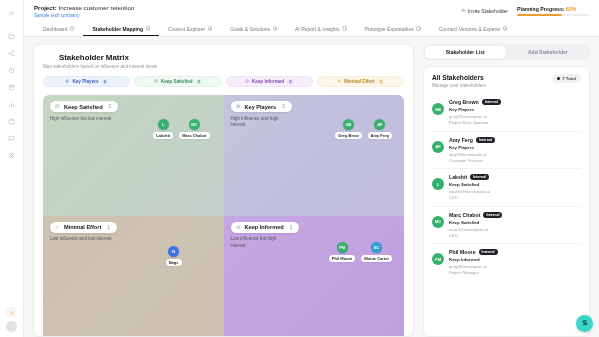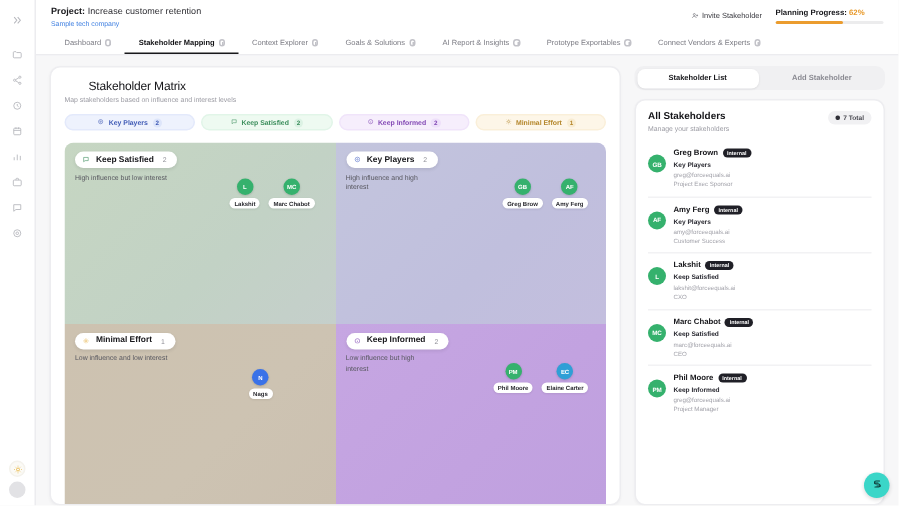--- a/index.html
+++ b/index.html
@@ -65,21 +65,21 @@
 
   
   .content { flex:1; display:flex; gap:0; padding:7px 9px 0 9px; min-height:0; }
 
   
   .matrix-card {
     flex:1; background:#fff; border-radius:7px; border:1px solid #ededf0;
     padding:8px 9px 0 9px; display:flex; flex-direction:column; min-width:0;
     box-shadow:0 1px 2px rgba(16,16,20,.03);
   }
-  .mx-title { font-size:8px; font-weight:400; color:#141418; letter-spacing:-0.1px;padding-left:16px;}
+  .mx-title { font-size:8px; font-weight:700; color:#141418; letter-spacing:-0.1px;padding-left:16px;}
   .mx-sub { font-size:4.6px; color:#9a9aa2; margin-top:2px; }
 
   .filters { display:flex; gap:4px; margin-top:7px; }
   .chip {
     flex:1; display:flex; align-items:center; justify-content:center; gap:3px;
     height:11px; border-radius:6px; font-size:4.6px; font-weight:700;
     border:1px solid transparent;
   }
   .chip .cnt { font-size:4.2px; font-weight:700; border-radius:4px; padding:0.5px 2.2px; }
 

